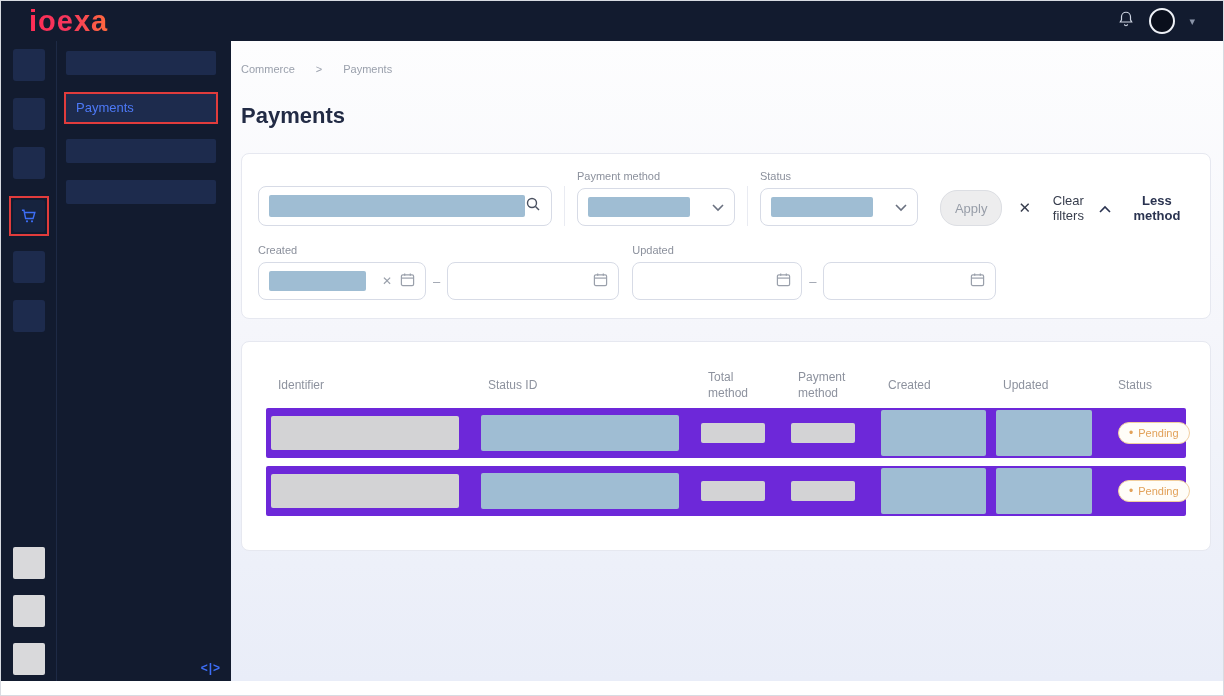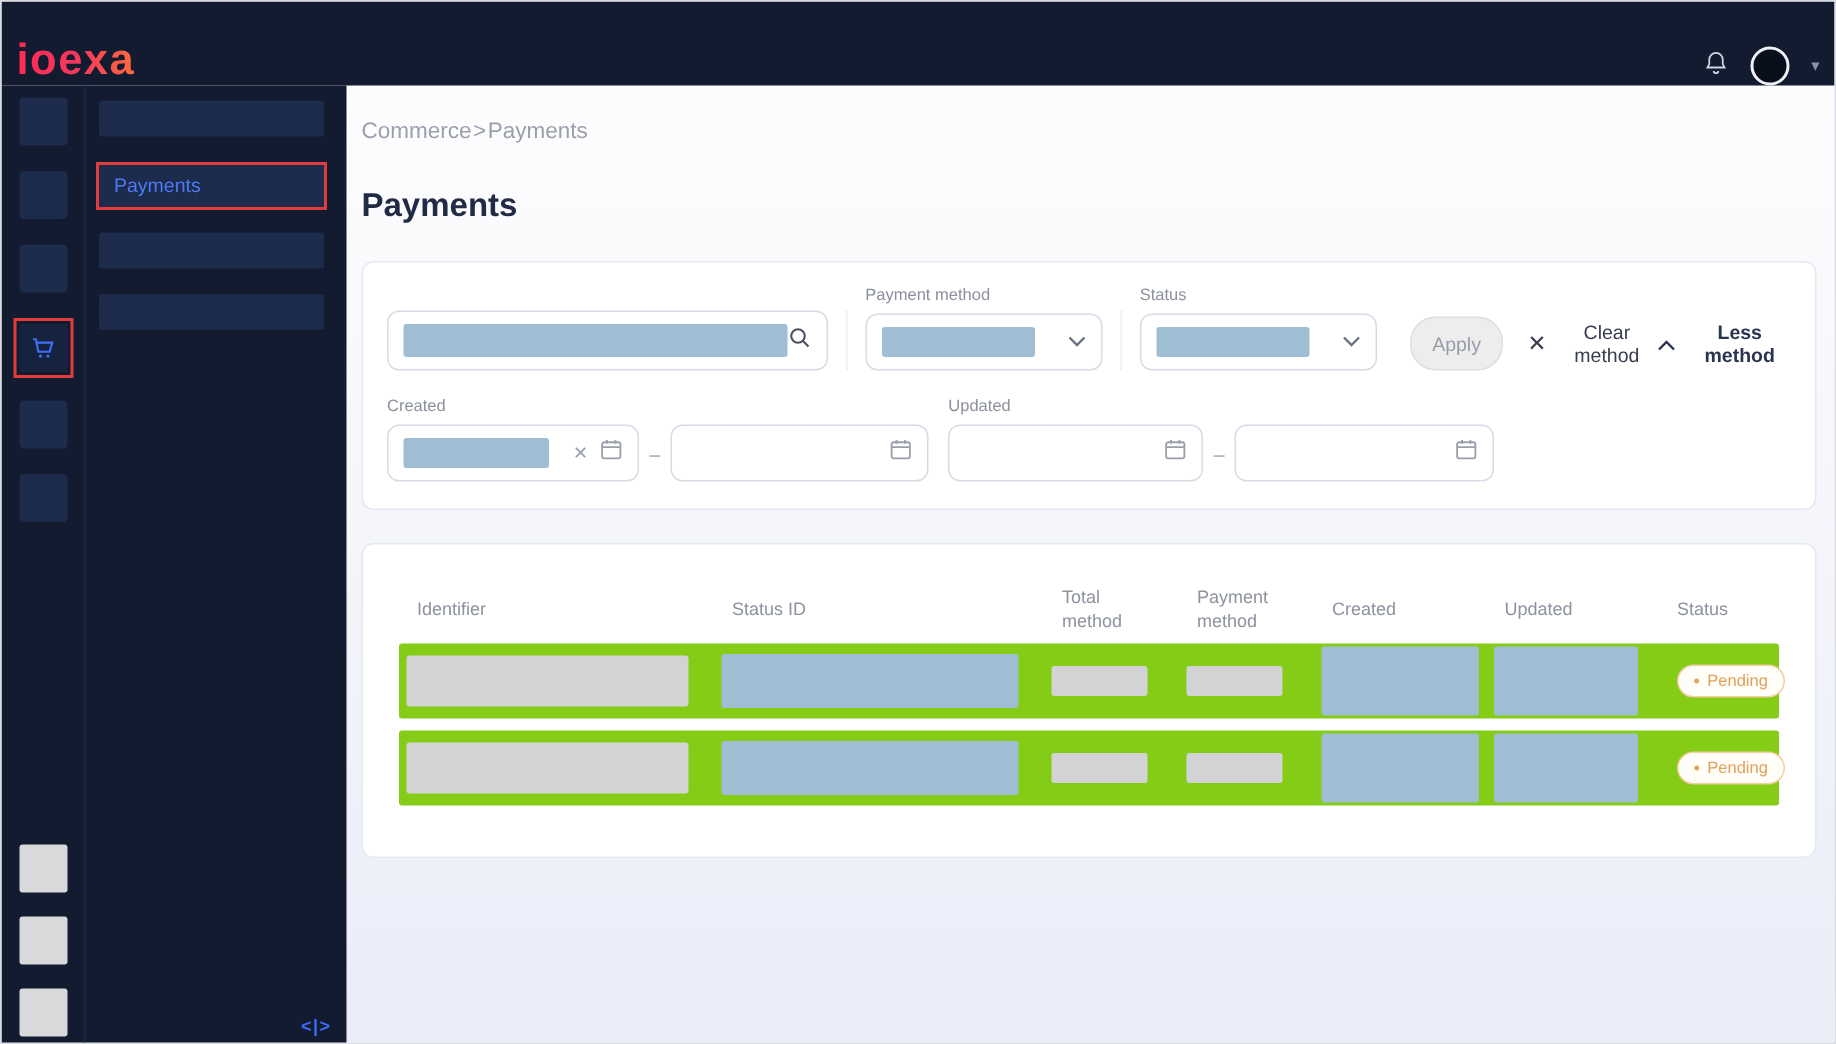--- a/index.html
+++ b/index.html
@@ -2,22 +2,22 @@
 <html><head>
 <meta charset="utf-8">
 <style>
   * { box-sizing: border-box; margin: 0; padding: 0; }
   html, body { background: #ffffff; }
   body { font-family: "Liberation Sans", sans-serif; }
   .app { width: 1224px; height: 696px; position: relative; overflow: hidden;
          border: 1px solid #d8dbe2; background: #fff; }
 
   
-  .topbar { height: 56px; background: #121b2f; display: flex; align-items: flex-end;
-            padding: 0 10px; position: relative; }
+  .topbar { height: 40px; background: #121b2f; display: flex; align-items: center;
+            padding: 0 28px; position: relative; }
   .logo { font-size: 29px; font-weight: 700; letter-spacing: 1px;
           background: linear-gradient(90deg, #ff2d55, #f5365c, #ff6a3d);
           -webkit-background-clip: text; background-clip: text;
           -webkit-text-fill-color: transparent; color: #f5365c; }
   .search-bar { position: absolute; left: 50%; top: 10px; transform: translateX(-51%);
                 width: 522px; height: 36px; background: #1d2944; border: 1px solid #27344f;
                 border-radius: 6px; display: flex; align-items: center; padding: 0 12px; }
   .search-bar input { flex: 1; background: transparent; border: none; outline: none;
                       color: #e7ebf4; font-size: 13px; font-family: inherit; }
   .search-bar input::placeholder { color: #c3cbdb; }
@@ -49,21 +49,21 @@
               margin-bottom: 17px; }
   .sub-item-hl { width: 154px; border: 2px solid #e13c3c; margin: 0 0 15px -2px; }
   .sub-item-active { width: 150px; height: 28px; background: #1d2b4d; color: #4d79f7;
                      font-size: 13px; line-height: 28px; padding-left: 10px; }
   .collapse { position: absolute; right: 10px; bottom: 6px; color: #3d6ef7;
               font-size: 12px; font-weight: 700; letter-spacing: 1px; }
 
   
   .main { flex: 1; background: linear-gradient(180deg, #fdfdfe 0%, #f5f6fb 45%, #e9edf8 100%);
           padding: 0 12px 0 10px; overflow: hidden; }
-  .breadcrumb { margin-top: 22px; font-size: 15px; color: #9aa0ac; display: flex; gap: 1px; }
+  .breadcrumb { margin-top: 22px; font-size: 11px; color: #9aa0ac; display: flex; gap: 21px; }
   .breadcrumb .sep { color: #9aa0ac; }
   .page-title { margin-top: 28px; font-size: 22px; font-weight: 700; color: #222b45; }
 
   .card { background: #ffffff; border: 1px solid #e6e8f0; border-radius: 8px; }
   .filter-card { margin-top: 24px; padding: 16px 16px 18px; }
 
   .frow { display: flex; align-items: flex-end; }
   .fgroup { display: flex; flex-direction: column; }
   .flabel { font-size: 11px; color: #8b909c; margin-bottom: 6px; }
   .vdiv { width: 1px; height: 40px; background: #e9ebf2; margin: 0 12px; align-self: flex-end; }
@@ -100,21 +100,21 @@
   .x-small { color: #9aa0ab; font-size: 12px; }
   .upd-group { margin-left: 13px; }
 
   
   .list-card { margin-top: 22px; padding: 22px 24px 26px; }
   .list-title { font-size: 15px; font-weight: 700; color: #202a44; margin-bottom: 16px; }
   .trow { display: grid; grid-template-columns: 210px 220px 90px 90px 115px 115px 1fr;
           align-items: center; }
   .thead { min-height: 44px; }
   .thead .hcell { font-size: 12px; color: #8d929e; padding: 0 12px; line-height: 1.3; }
-  .drow { height: 50px; background: #84cc16; border-radius: 2px; margin-bottom: 8px; }
+  .drow { height: 50px; background: #6d28d9; border-radius: 2px; margin-bottom: 8px; }
   .dcell { padding: 0 5px; display: flex; align-items: center; }
   .blk-id { width: 188px; height: 34px; }
   .blk-order { width: 198px; height: 36px; }
   .blk-sm { width: 64px; height: 20px; }
   .blk-created { width: 110px; height: 46px; }
   .blk-updated { width: 96px; height: 46px; }
 
   .badge { display: inline-flex; align-items: center; font-size: 11px; padding: 3px 10px;
            border-radius: 11px; border: 1px solid #ccc; background: #fff; margin-left: 7px; }
   .badge::before { content: "•"; margin-right: 5px; font-size: 12px; }
@@ -215,21 +215,21 @@
               <span>
                 <svg width="12" height="8" viewBox="0 0 12 8">
                     <path d="M1 1l5 5 5-5" fill="none" stroke="#6a7180" stroke-width="1.6"></path>
                   </svg>
               </span>
             </div>
           </div>
           <button class="apply-btn">Apply</button>
           <button class="clear-btn">
             <span class="clear-x">✕</span>
-            <span>Clear method</span>
+            <span>Clear filters</span>
           </button>
           <button class="less-btn">
             <span>
               <svg width="12" height="8" viewBox="0 0 12 8">
                   <path d="M1 7l5-5 5 5" fill="none" stroke="#2a3350" stroke-width="1.6"></path>
                 </svg>
             </span>
             <span>Less method</span>
           </button>
         </div>

